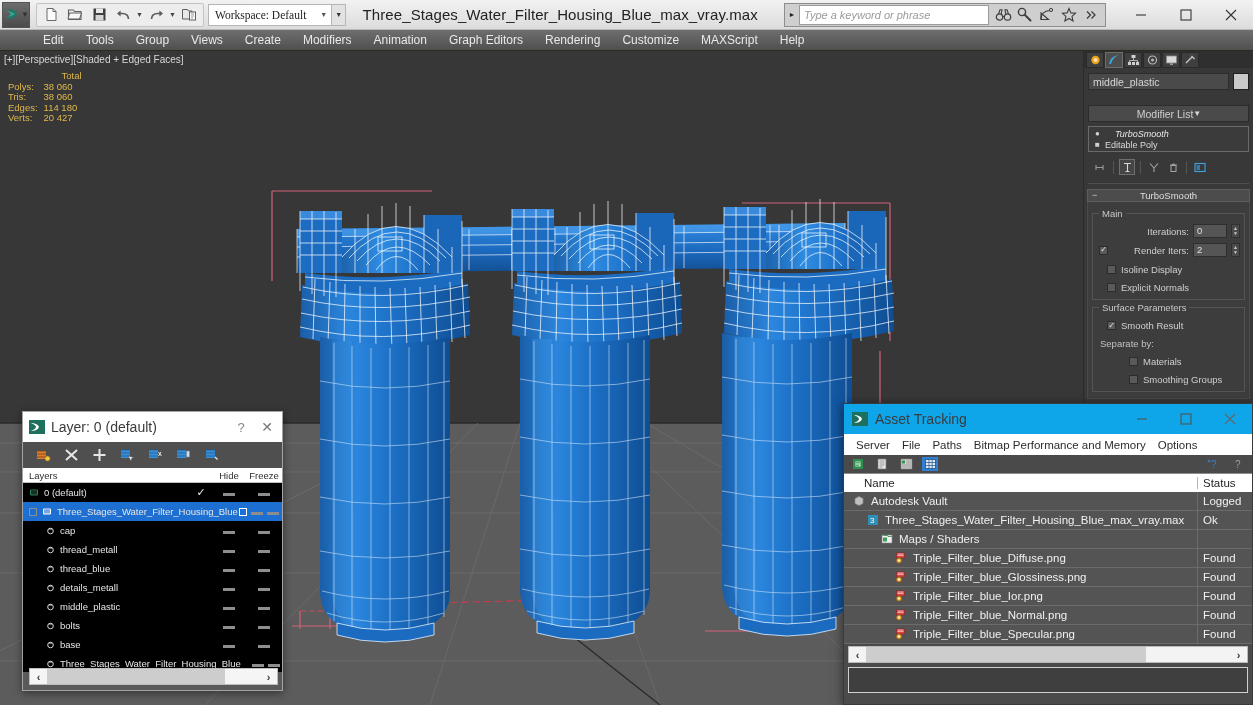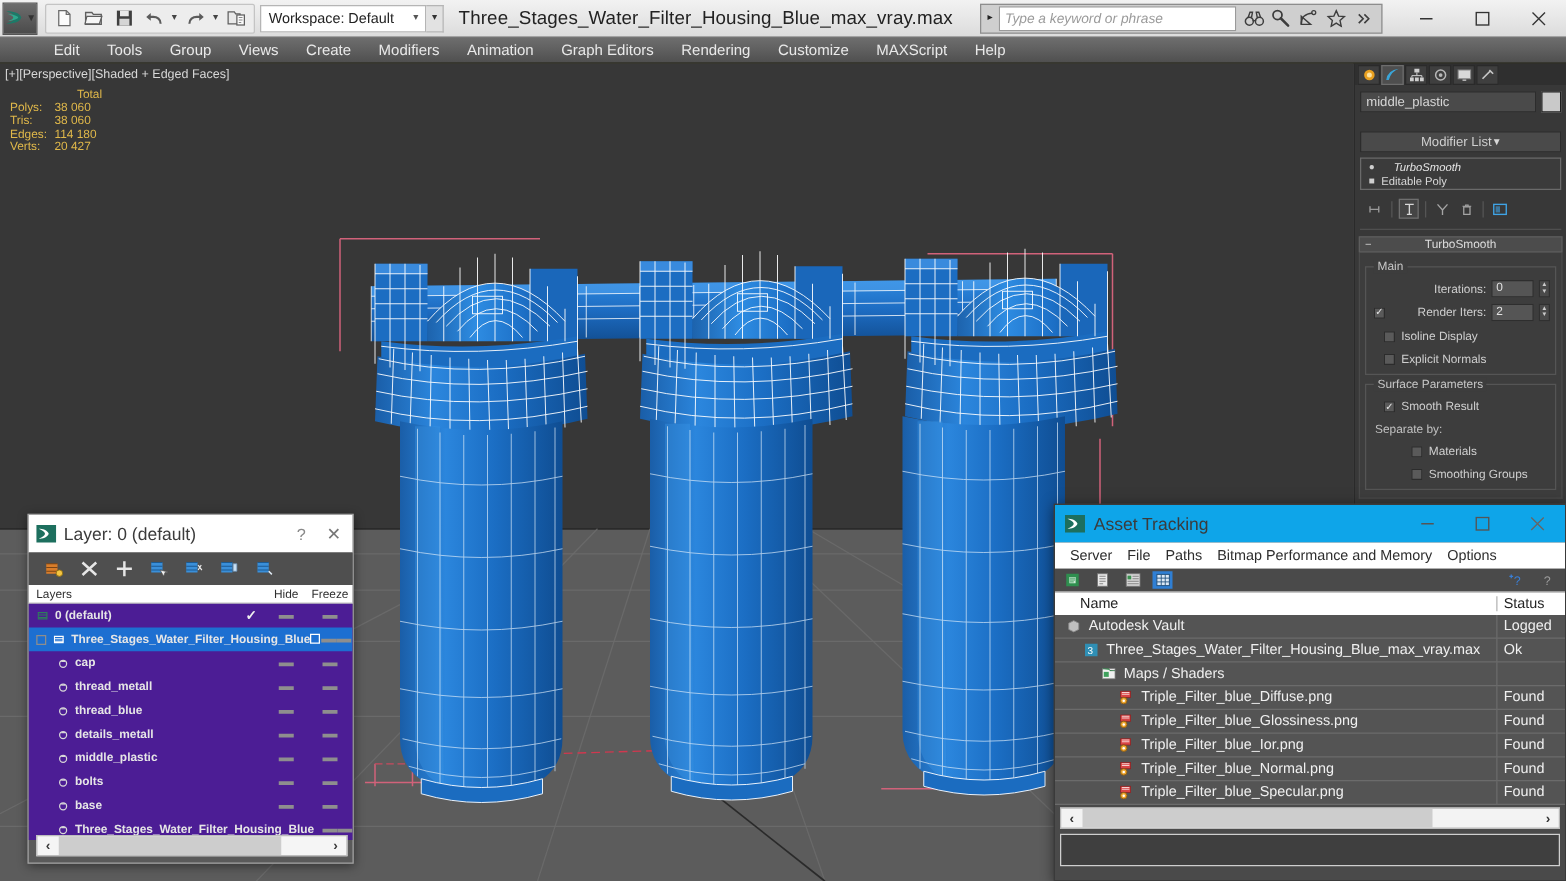--- a/index.html
+++ b/index.html
@@ -32,21 +32,21 @@
     padding: 0 2px;
   }
   .qat-btn {
     width: 24px; height: 22px; display:flex; align-items:center; justify-content:center;
   }
   .qat-caret { font-size: 7px; color:#444; width:9px; text-align:center; }
   .wsbox {
     height: 22px; background:#fff; border:1px solid #b5b5b5; margin-left:4px;
     display:flex; align-items:center; padding: 0 4px 0 6px; font-size:11.5px; color:#222;
   }
-  .wsbox .lbl { white-space: nowrap; }
+  .wsbox .lbl { white-space: nowrap; font-family: Liberation Serif, serif; }
   .wsbox .dd { font-size:7px; color:#555; margin-left: 14px; }
   .ws-extra {
     width: 14px; height:22px; background:#e2e2e2; border:1px solid #b5b5b5; border-left:none;
     display:flex;align-items:center;justify-content:center;font-size:7px;color:#333;
   }
   .doc-title {
     flex: 1; text-align: center; font-size: 15px; color: #222; letter-spacing: 0.1px;
     padding-right: 10px; white-space: nowrap; overflow:hidden;
   }
   .searchwrap {
@@ -194,21 +194,21 @@
     height:26px; background:#4f4f4f; display:flex; align-items:center; gap:12px; padding-left:12px;
   }
   .ld-tb { width:16px; height:16px; display:flex;align-items:center;justify-content:center;}
   .ld-colhdr {
     height:15px; background:#ffffff; display:flex; align-items:center;
     font-size:9.5px; color:#2f2f2f; border-bottom:1px solid #c0c0c0;
   }
   .ld-colhdr .c-name { flex:1; padding-left:6px; }
   .ld-colhdr .c-hide { width:34px; text-align:center; }
   .ld-colhdr .c-freeze { width:36px; text-align:center; }
-  .ld-list { background:#4c1d95; height:189px; overflow:hidden; position:relative;font-weight:bold; }
+  .ld-list { background:#000000; height:189px; overflow:hidden; position:relative; }
   .lrow { height:19px; display:flex; align-items:center; font-size:9.5px; color:#e6e6e6; }
   .lrow.sel { background:#1d6fd1; }
   .lrow .nmwrap { flex:1; display:flex; align-items:center; padding-left:6px; gap:4px; }
   .lrow .tog { width:8px; height:8px; border:1px solid #8d8d8d; margin-right:1px; }
   .lrow .lico { width:11px; display:flex; align-items:center; justify-content:center;}
   .lrow .chkcol { width:22px; text-align:center; font-size:11px; color:#f0f0f0;}
   .lrow .dash { width:34px; text-align:center; }
   .lrow .dash2 { width:36px; text-align:center; }
   .dashmark { display:inline-block; width:12px; height:3px; background:#8e8e8e; }
   .lrow.indent .nmwrap { padding-left:22px; }

